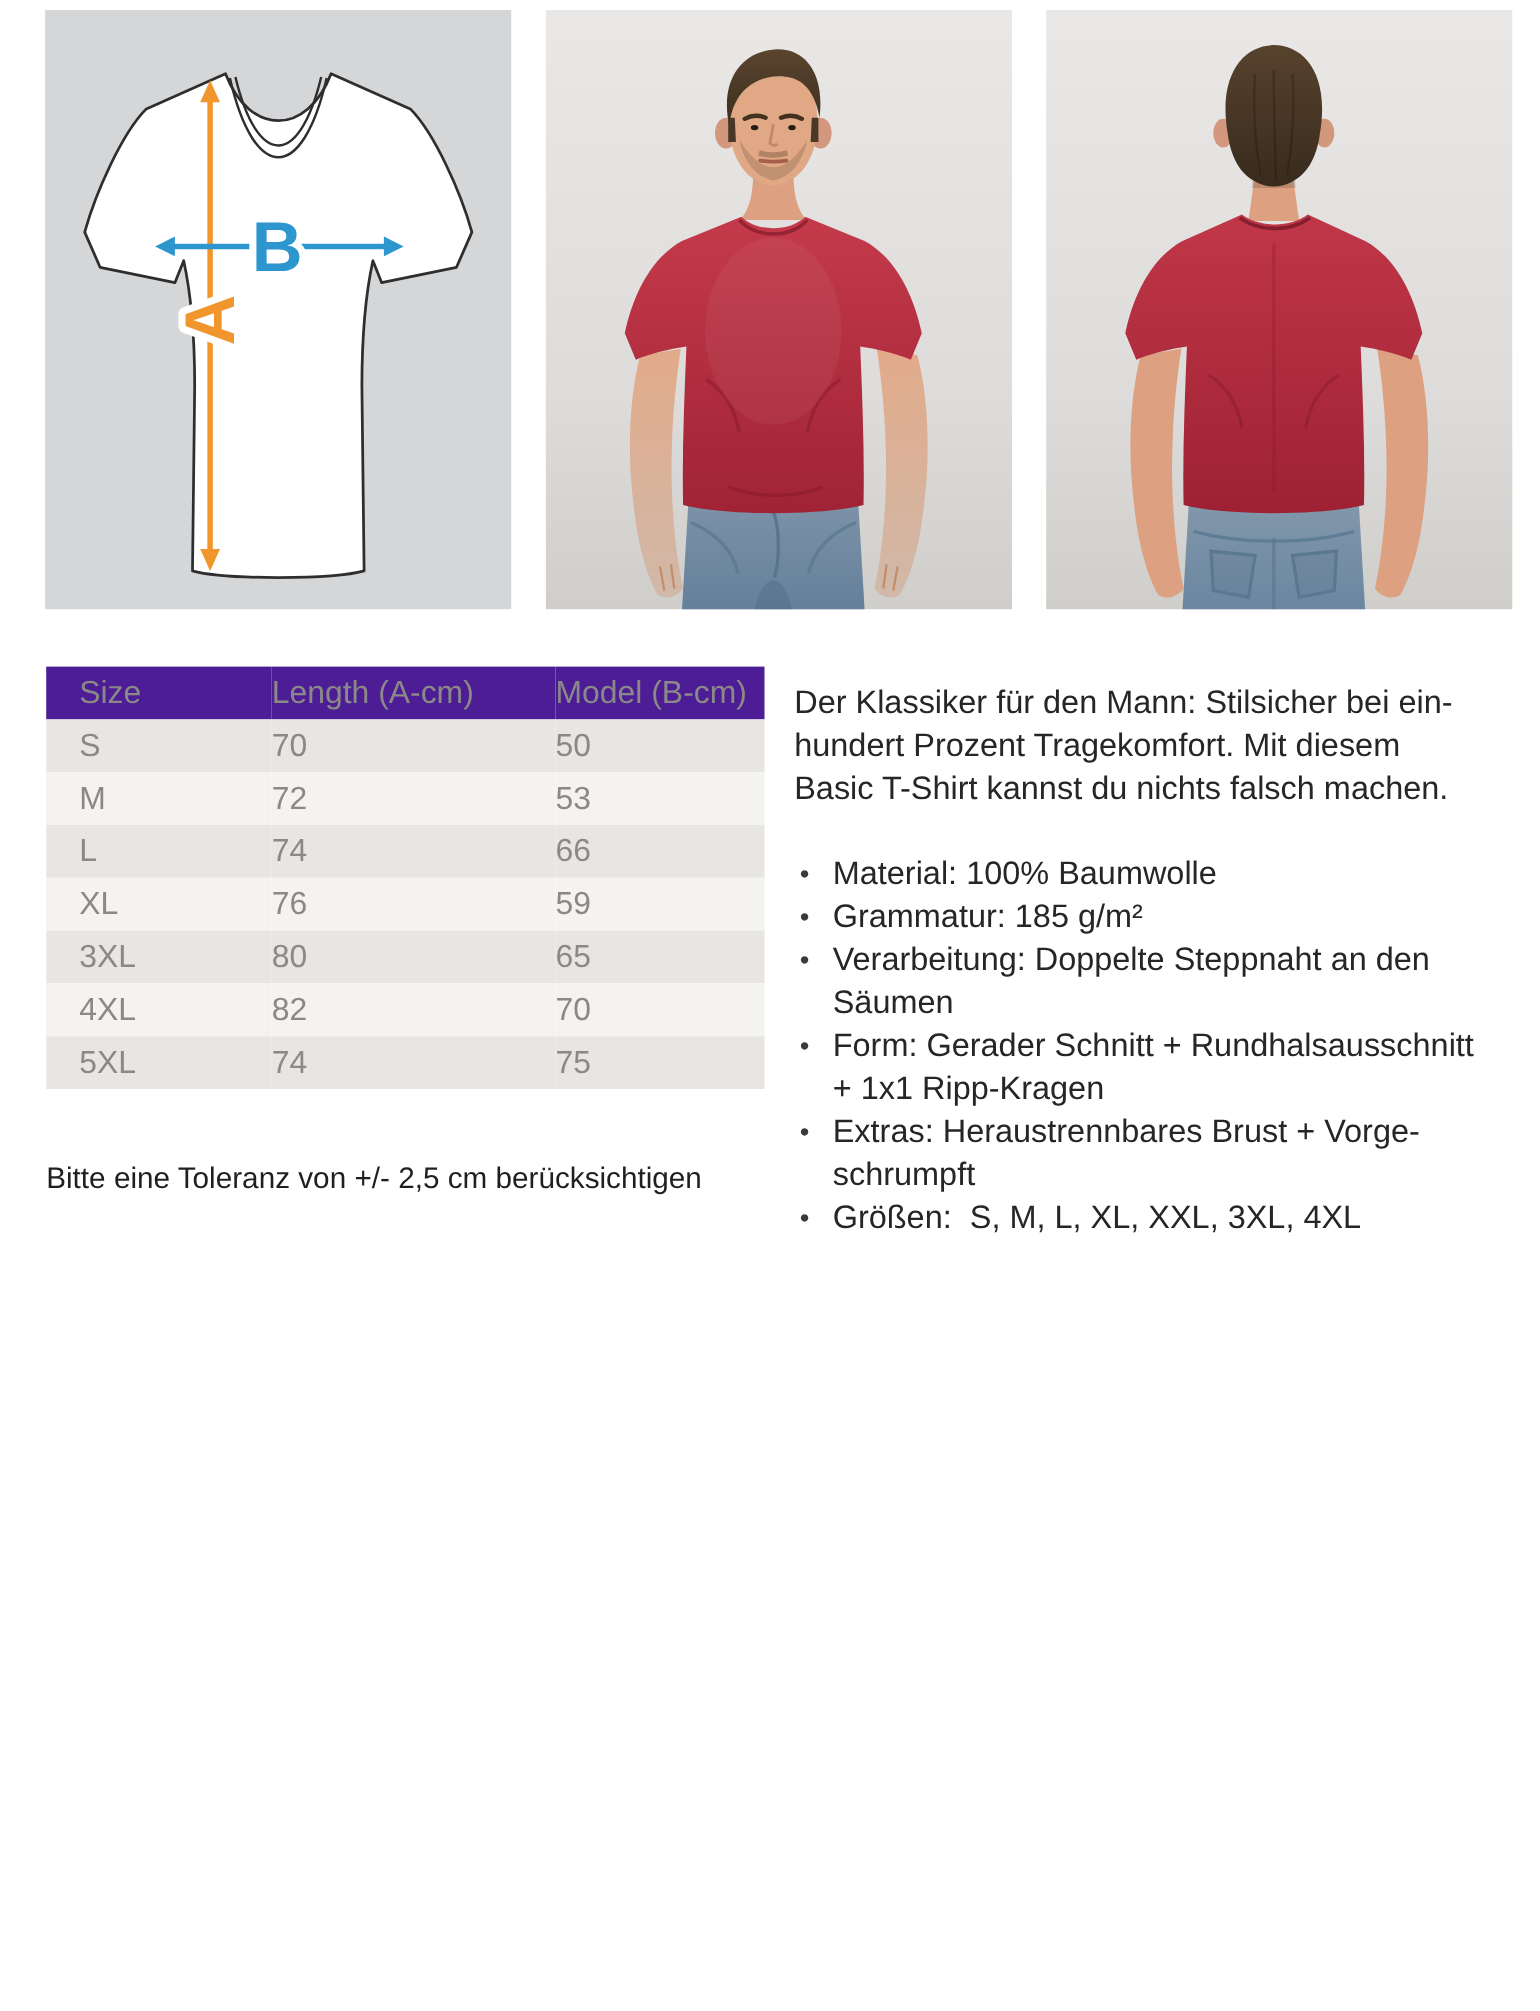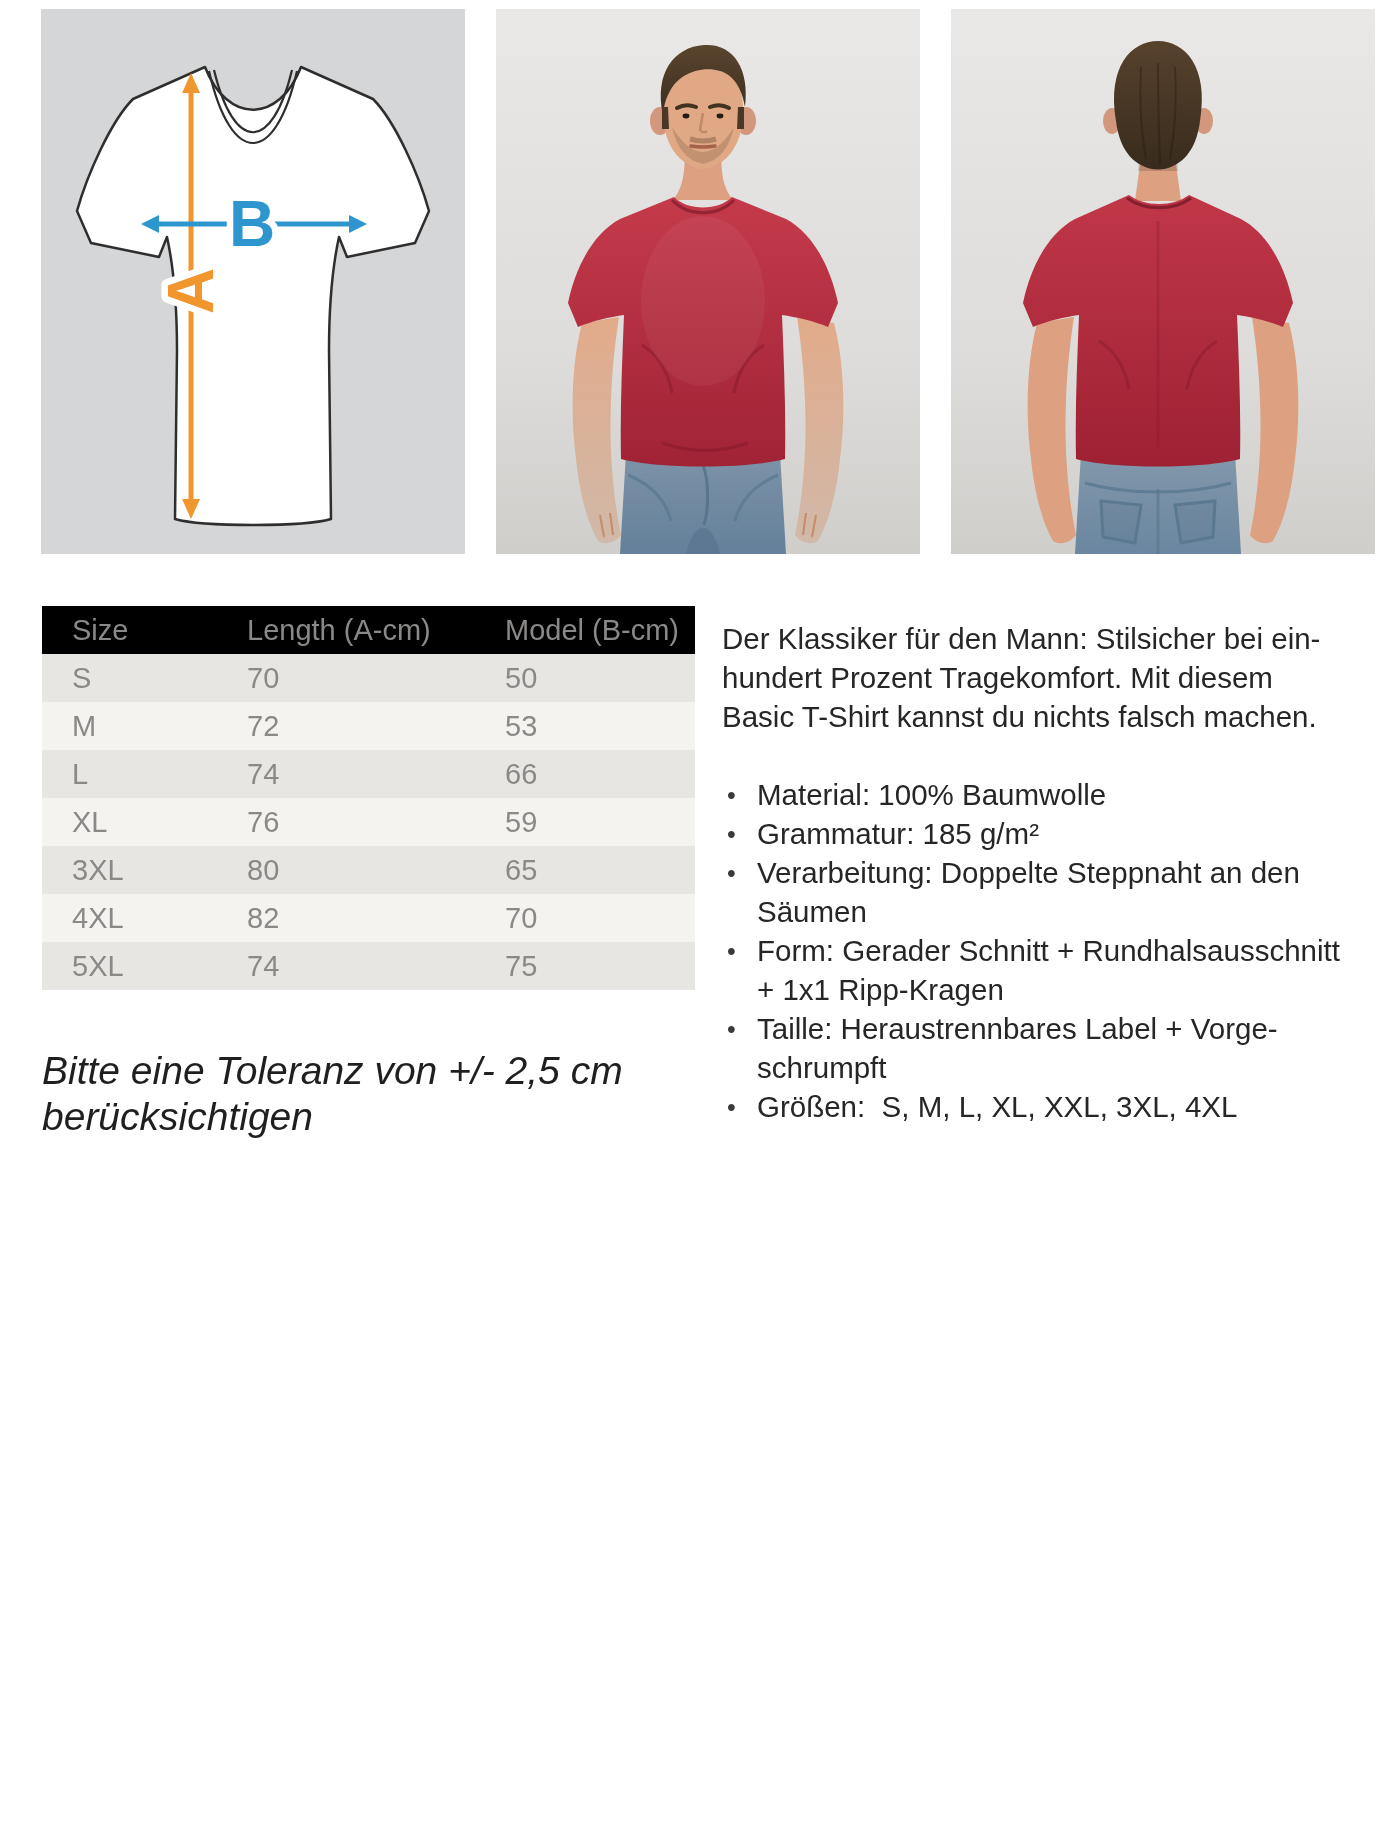--- a/index.html
+++ b/index.html
@@ -13,25 +13,25 @@
   .panel svg{display:block;width:424px;height:545px;}
 
   .content-row{display:flex;padding-left:42px;margin-top:52px;}
   .left-col{width:653px;margin-right:27px;flex:none;}
 
   table.size-chart{border-collapse:collapse;table-layout:fixed;width:653px;
     font-size:29px;color:#8b8987;}
   table.size-chart th,table.size-chart td{
     height:48px;padding:0;text-align:left;font-weight:400;vertical-align:middle;}
   table.size-chart th:first-child,table.size-chart td:first-child{padding-left:30px;}
-  table.size-chart thead tr{background:#000000;}
+  table.size-chart thead tr{background:#4c1d95;}
   table.size-chart tbody tr:nth-child(odd){background:#e8e6e3;}
   table.size-chart tbody tr:nth-child(even){background:#f4f3f0;}
 
-  .tolerance{margin-top:58px;font-size:39px;line-height:46px;color:#1f1f1f;width:620px;font-style:italic;}
+  .tolerance{margin-top:58px;font-size:27px;line-height:46px;color:#1f1f1f;width:620px;}
   .tolerance p{margin:0;}
   .tolerance strong{font-weight:700;color:#0f0f0f;}
   .pre{white-space:pre-line;}
 
   .right-col{width:625px;font-size:29.5px;line-height:39px;color:#262626;}
   .intro{margin:13px 0 0 0;}
   ul.specs{list-style:none;margin:39px 0 0 0;padding:0;}
   ul.specs li{position:relative;padding-left:35px;margin:0;}
   ul.specs .dot{position:absolute;left:5px;top:1px;font-size:25px;color:#3a3a3a;}
 </style>
@@ -257,18 +257,18 @@
     <p class="intro pre">Der Klassiker für den Mann: Stilsicher bei ein-
 hundert Prozent Tragekomfort. Mit diesem
 Basic T-Shirt kannst du nichts falsch machen.</p>
     <ul class="specs">
       <li class="pre"><span class="dot">•</span><span>Material: 100% Baumwolle</span></li>
       <li class="pre"><span class="dot">•</span><span>Grammatur: 185 g/m²</span></li>
       <li class="pre"><span class="dot">•</span><span>Verarbeitung: Doppelte Steppnaht an den
 Säumen</span></li>
       <li class="pre"><span class="dot">•</span><span>Form: Gerader Schnitt + Rundhalsausschnitt
 + 1x1 Ripp-Kragen</span></li>
-      <li class="pre"><span class="dot">•</span><span>Taille: Heraustrennbares Label + Vorge-
+      <li class="pre"><span class="dot">•</span><span>Extras: Heraustrennbares Brust + Vorge-
 schrumpft</span></li>
       <li class="pre"><span class="dot">•</span><span>Größen:&nbsp; S, M, L, XL, XXL, 3XL, 4XL</span></li>
     </ul>
   </div>
 </div>
 
 </body></html>

